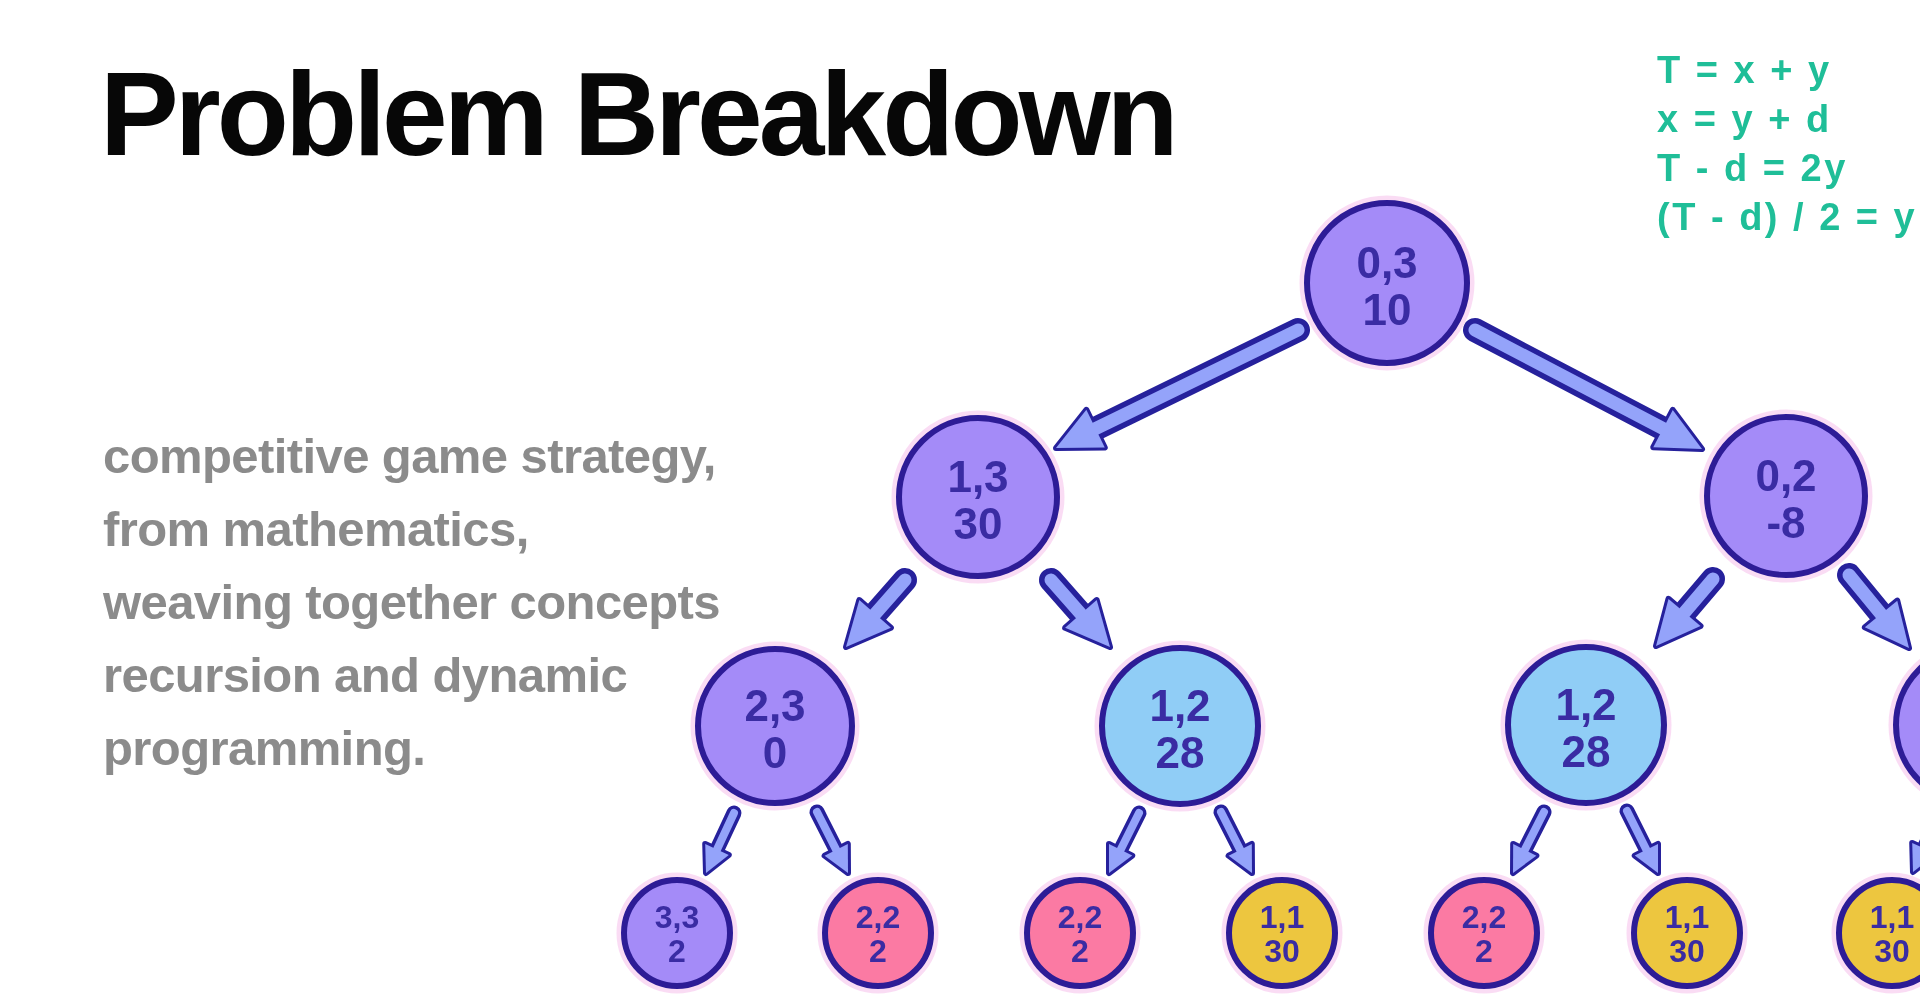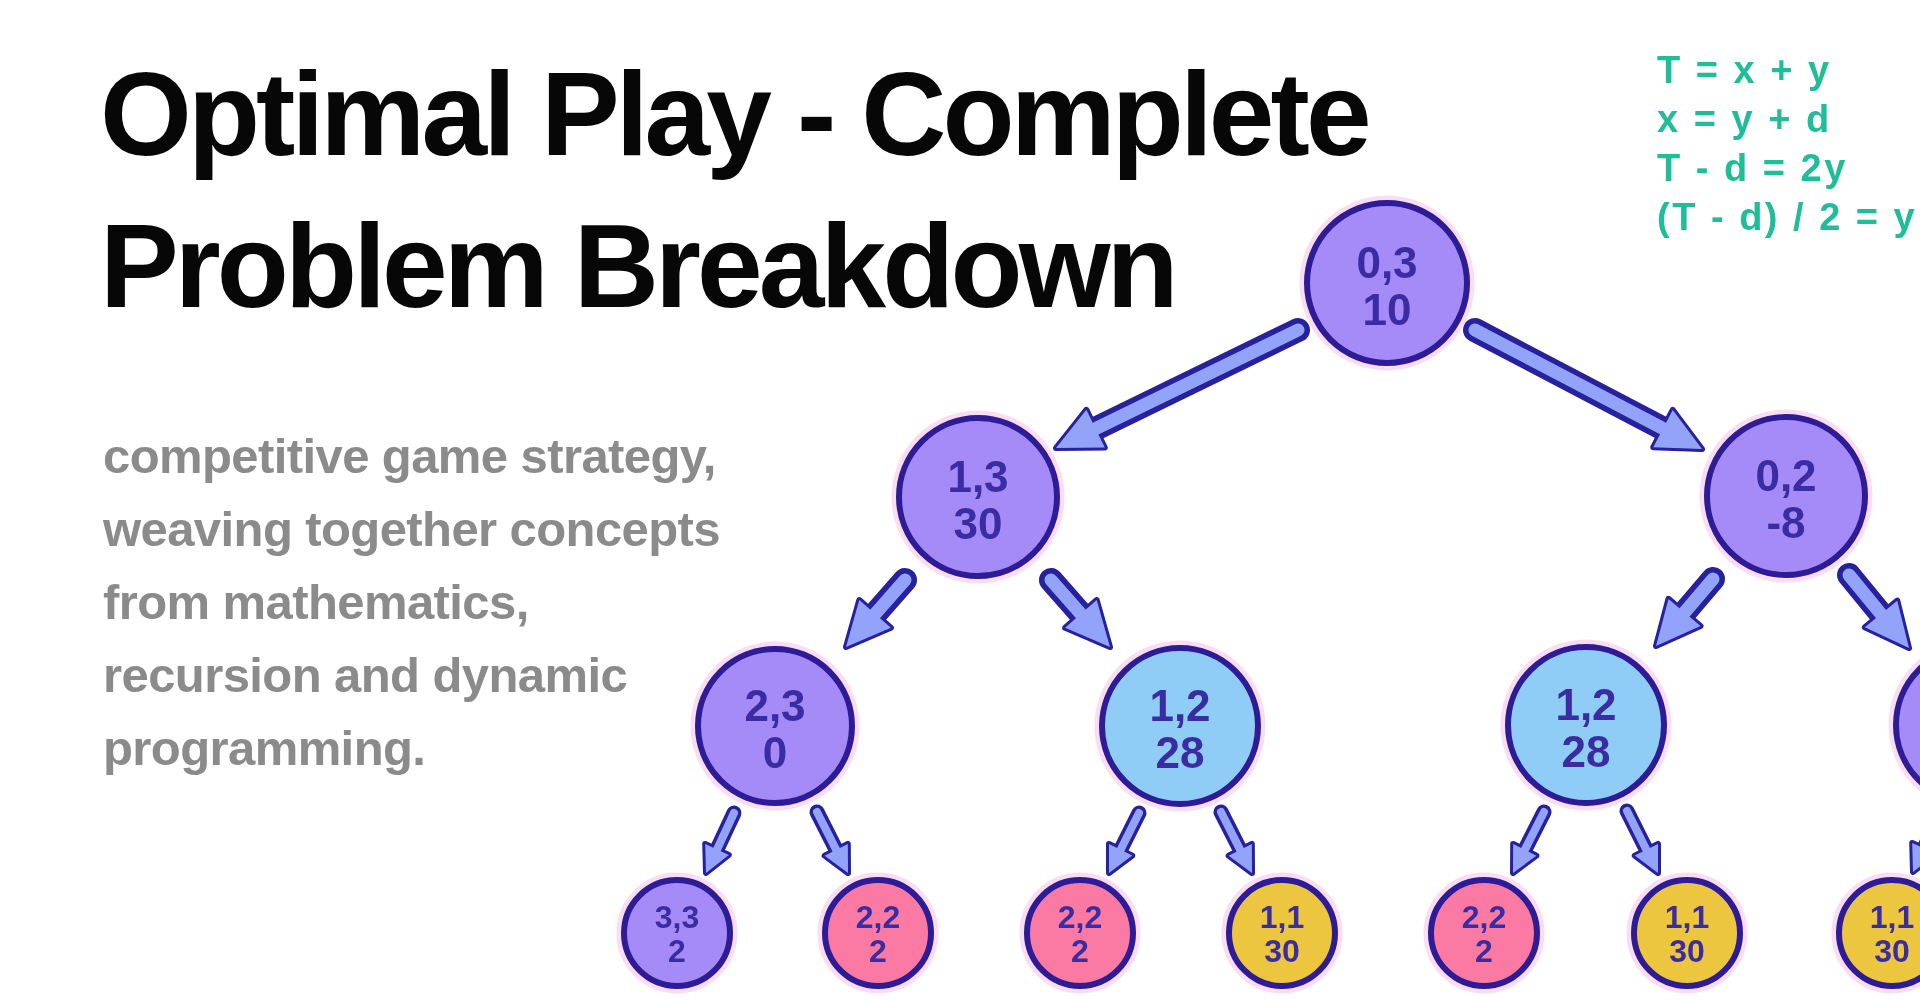--- a/index.html
+++ b/index.html
@@ -16,28 +16,27 @@
              letter-spacing:2.5px;color:#1fbe98;white-space:nowrap;}
   .tree-layer{position:absolute;left:0;top:0;width:1920px;height:1000px;z-index:5;}
   svg text{font-family:"Liberation Sans",sans-serif;}
 </style>
 </head>
 <body>
 
 <div class="stage">
 
   <div class="title">
-    <div>Optimal Play - Complete</div>
     <div>Problem Breakdown</div>
   </div>
 
   <div class="subtitle">
     <div>competitive game strategy,</div>
+    <div>from mathematics,</div>
     <div>weaving together concepts</div>
-    <div>from mathematics,</div>
     <div>recursion and dynamic</div>
     <div>programming.</div>
   </div>
 
   <div class="equations">
     <div>T = x + y</div>
     <div>x = y + d</div>
     <div>T - d = 2y</div>
     <div>(T - d) / 2 = y</div>
   </div>

